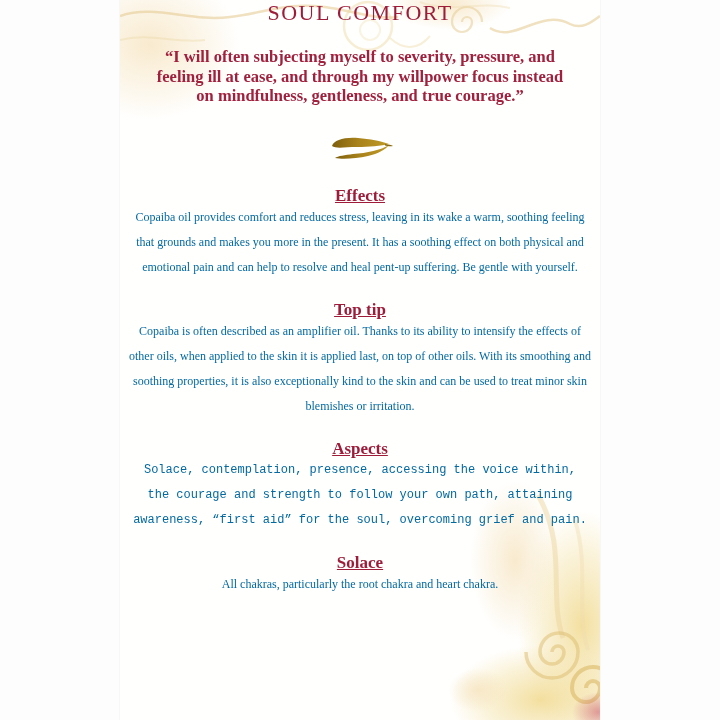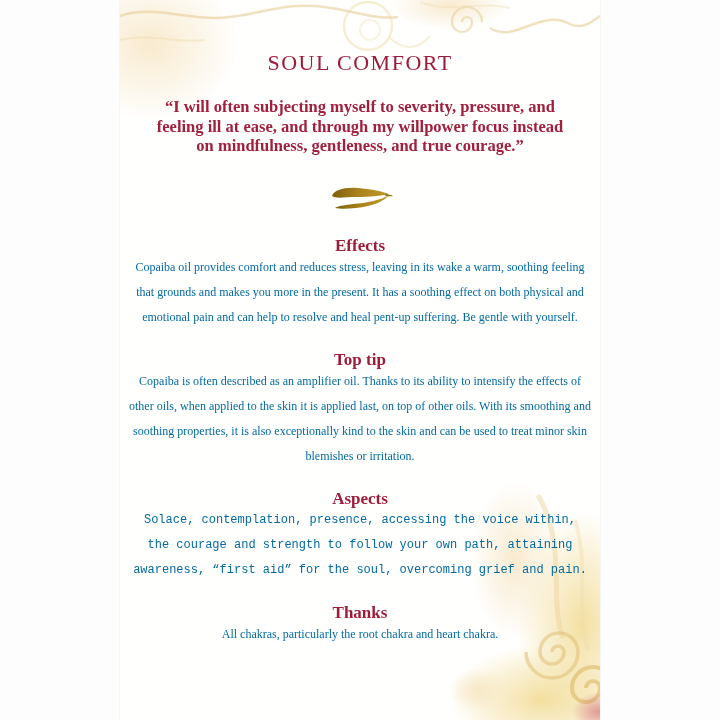--- a/index.html
+++ b/index.html
@@ -17,21 +17,20 @@
     box-shadow: 0 0 0 1px rgba(0,0,0,0.025);
     overflow: hidden;
   }
   .deco-layer {
     position: absolute; inset: 0;
     width: 480px; height: 720px;
     pointer-events: none;
   }
   .content {
     position: relative;
-    padding-top: 50px;
     text-align: center;
     z-index: 2;
   }
   .title {
     font-size: 22px;
     letter-spacing: 1.5px;
     color: #9e1c3a;
     font-weight: normal;
   }
   .quote {
@@ -49,20 +48,21 @@
     justify-content: center;
     align-items: center;
   }
   .section { margin-top: 20px; }
   .section.first { margin-top: 25px; }
   .section-heading {
     font-size: 17px;
     line-height: 19px;
     font-weight: bold;
     color: #9e1c3a;
+    text-decoration: underline;
   }
   .section-body {
     max-width: 462px;
     margin: 0 auto;
     font-size: 12px;
     line-height: 25px;
     color: #0369a1;
   }
   .section-aspects .section-body { max-width: 460px; font-family: Liberation Mono, monospace; }
 </style>
@@ -146,18 +146,18 @@
       <h2 class="section-heading">Top tip</h2>
       <p class="section-body">Copaiba is often described as an amplifier oil. Thanks to its ability to intensify the effects of other oils, when applied to the skin it is applied last, on top of other oils. With its smoothing and soothing properties, it is also exceptionally kind to the skin and can be used to treat minor skin blemishes or irritation.</p>
     </div>
 
     <div class="section section-aspects">
       <h2 class="section-heading">Aspects</h2>
       <p class="section-body">Solace, contemplation, presence, accessing the voice within, the courage and strength to follow your own path, attaining awareness, “first aid” for the soul, overcoming grief and pain.</p>
     </div>
 
     <div class="section">
-      <h2 class="section-heading">Thanks</h2>
+      <h2 class="section-heading">Solace</h2>
       <p class="section-body">All chakras, particularly the root chakra and heart chakra.</p>
     </div>
 
   </div>
 </div>
 
 </body></html>

